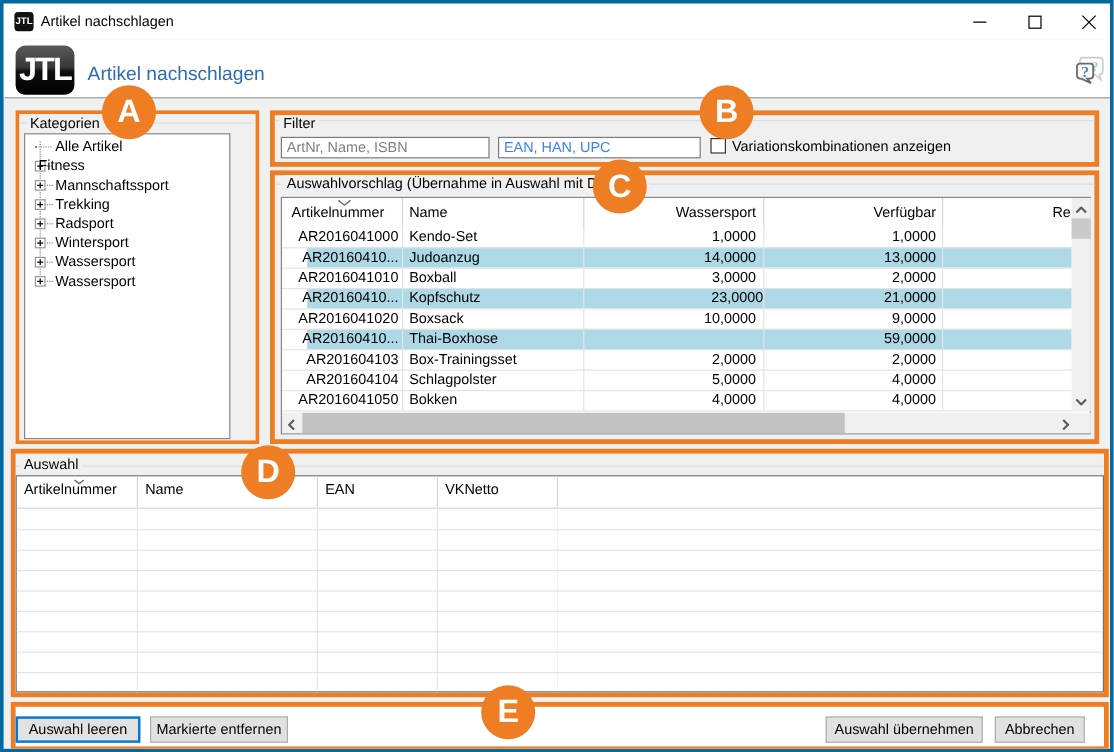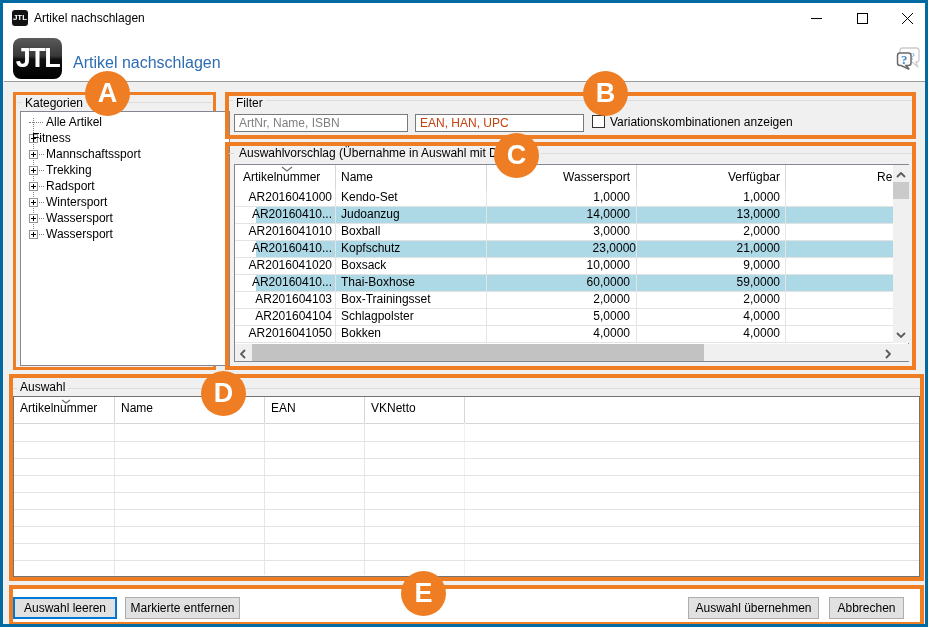--- a/index.html
+++ b/index.html
@@ -41,21 +41,21 @@
   <text x="20.5" y="14.5" font-size="11" fill="#9ec3e4" font-weight="bold" text-anchor="middle" font-family="Liberation Serif,serif">?</text>
   <path d="M8 8 h8.5 a2.5 2.5 0 0 1 2.5 2.5 v7.5 a2.5 2.5 0 0 1 -2.5 2.5 h-2.5 l3.2 3.8 l-8.2 -3.8 h-1 a2.5 2.5 0 0 1 -2.5 -2.5 v-7.5 a2.5 2.5 0 0 1 2.5 -2.5 z" fill="#fcfcfc" stroke="#6b6b6b" stroke-width="1.5"></path>
   <text x="12.2" y="18.8" font-size="13" fill="#4a8ac2" font-weight="bold" text-anchor="middle" font-family="Liberation Serif,serif">?</text>
 </svg>
 <div class="abs" style="left:1px;top:78px;width:926px;height:1px;background:#9b9b9b"></div>
 
 <div class="orange" style="left:10px;top:89px;width:203px;height:278px"></div>
 <div class="etch" style="left:14px;top:99px;width:8px"></div>
 <div class="etch" style="left:76px;top:99px;width:133px"></div>
 <div class="glabel" style="left:19px;top:93px">Kategorien</div>
-<div class="abs" style="left:17px;top:108px;width:210px;height:255px;background:#fff;border:1px solid #828790">
+<div class="abs" style="left:17px;top:108px;width:172px;height:255px;background:#fff;border:1px solid #828790">
 
   <div class="abs" style="left:12px;top:6px;width:1px;height:117px;border-left:1px dotted #808080"></div>
   <div class="treerow" style="top:3px">
         <span class="hdot" style="left:8px;width:14px"></span>
         <span style="position:absolute;left:25px">Alle Artikel</span>
       </div>
   <div class="treerow" style="top:19px">
         <span class="plus"></span>
         <span class="hdot" style="left:18px;width:5px"></span>
         <span style="position:absolute;left:11px">Fitness</span>
@@ -90,21 +90,21 @@
         <span class="hdot" style="left:18px;width:5px"></span>
         <span style="position:absolute;left:25px">Wassersport</span>
       </div>
 </div>
 
 <div class="orange" style="left:222px;top:89px;width:691px;height:47px;border-width:4px"></div>
 <div class="etch" style="left:226px;top:97px;width:5px"></div>
 <div class="etch" style="left:263px;top:97px;width:646px"></div>
 <div class="glabel" style="left:230px;top:93px">Filter</div>
 <div class="abs" style="left:231px;top:111px;width:174px;height:18px;background:#fff;border:1px solid #7a7a7a;color:#7f7f7f;line-height:16px;padding-left:4px">ArtNr, Name, ISBN</div>
-<div class="abs" style="left:412px;top:111px;width:169px;height:18px;background:#fff;border:1px solid #7a7a7a;color:#c2410c;line-height:16px;padding-left:4px">EAN, HAN, UPC</div>
+<div class="abs" style="left:412px;top:111px;width:169px;height:18px;background:#fff;border:1px solid #7a7a7a;color:#3b82f6;line-height:16px;padding-left:4px">EAN, HAN, UPC</div>
 <div class="abs" style="left:589px;top:112px;width:13px;height:13px;background:#fff;border:1px solid #333"></div>
 <div class="abs" style="left:607px;top:112px">Variationskombinationen anzeigen</div>
 
 <div class="orange" style="left:222px;top:139px;width:691px;height:228px;border-width:4px"></div>
 <div class="etch" style="left:226px;top:150px;width:5px"></div>
 <div class="etch" style="left:538px;top:150px;width:371px"></div>
 <div class="glabel" style="left:233px;top:143px;width:300px;white-space:nowrap;overflow:hidden">Auswahlvorschlag (Übernahme in Auswahl mit Doppelklick)</div>
 <div class="abs" id="tableC" style="left:231px;top:161px;width:675px;height:198px;background:#fff;border:1px solid #828790">
 
   <div class="abs" style="left:21px;top:41px;width:637px;height:17px;background:#add8e6"></div>
@@ -154,21 +154,20 @@
   <div class="cell r" style="left:0;top:75px;width:97px">AR20160410...</div>
       <div class="cell" style="left:106px;top:75px">Kopfschutz</div>
       <div class="cell r" style="left:257px;top:75px;width:144px">23,0000</div>
       <div class="cell r" style="left:401px;top:75px;width:144px">21,0000</div>
   <div class="cell r" style="left:0;top:92px;width:97px">AR2016041020</div>
       <div class="cell" style="left:106px;top:92px">Boxsack</div>
       <div class="cell r" style="left:251px;top:92px;width:144px">10,0000</div>
       <div class="cell r" style="left:401px;top:92px;width:144px">9,0000</div>
   <div class="cell r" style="left:0;top:109px;width:97px">AR20160410...</div>
       <div class="cell" style="left:106px;top:109px">Thai-Boxhose</div>
-      <div class="cell r" style="left:251px;top:109px;width:144px">60,0000</div>
       <div class="cell r" style="left:401px;top:109px;width:144px">59,0000</div>
   <div class="cell r" style="left:0;top:126px;width:97px">AR201604103</div>
       <div class="cell" style="left:106px;top:126px">Box-Trainingsset</div>
       <div class="cell r" style="left:251px;top:126px;width:144px">2,0000</div>
       <div class="cell r" style="left:401px;top:126px;width:144px">2,0000</div>
   <div class="cell r" style="left:0;top:143px;width:97px">AR201604104</div>
       <div class="cell" style="left:106px;top:143px">Schlagpolster</div>
       <div class="cell r" style="left:251px;top:143px;width:144px">5,0000</div>
       <div class="cell r" style="left:401px;top:143px;width:144px">4,0000</div>
   <div class="cell r" style="left:0;top:160px;width:97px">AR2016041050</div>

